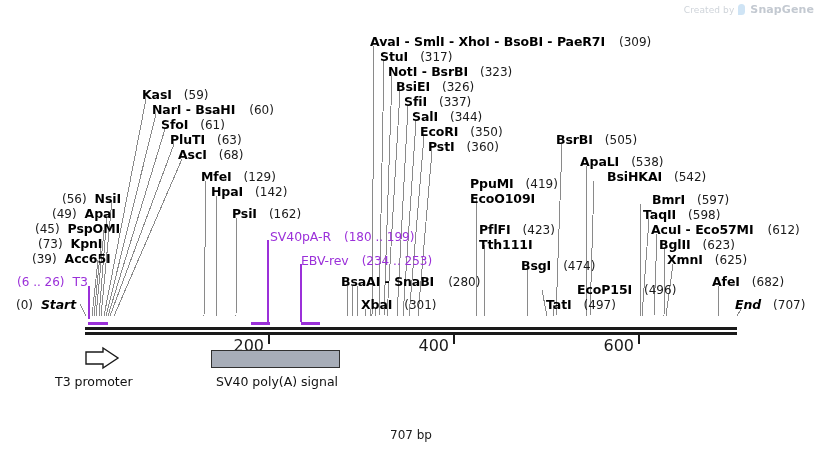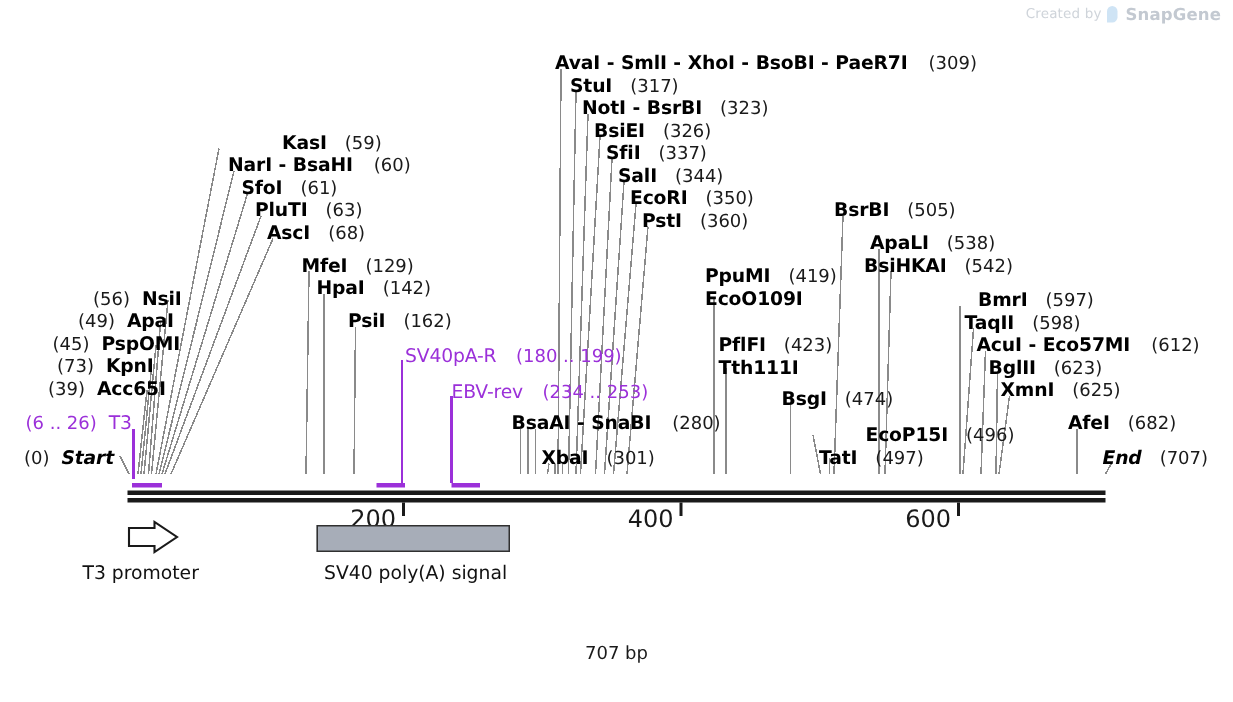--- a/index.html
+++ b/index.html
@@ -254,21 +254,21 @@
 
   <div id="labels">
       <div class="lbl" style="left: 370px; top: 35px;"><span class="nm">AvaI</span><span class="sep">&nbsp;-&nbsp;</span><span class="nm">SmlI</span><span class="sep">&nbsp;-&nbsp;</span><span class="nm">XhoI</span><span class="sep">&nbsp;-&nbsp;</span><span class="nm">BsoBI</span><span class="sep">&nbsp;-&nbsp;</span><span class="nm">PaeR7I</span><span style="display: inline-block; width: 14px;"></span><span class="pos">(309)</span></div>
       <div class="lbl" style="left: 380px; top: 50px;"><span class="nm">StuI</span><span style="display: inline-block; width: 12px;"></span><span class="pos">(317)</span></div>
       <div class="lbl" style="left: 388px; top: 65px;"><span class="nm">NotI</span><span class="sep">&nbsp;-&nbsp;</span><span class="nm">BsrBI</span><span style="display: inline-block; width: 12px;"></span><span class="pos">(323)</span></div>
       <div class="lbl" style="left: 396px; top: 80px;"><span class="nm">BsiEI</span><span style="display: inline-block; width: 12px;"></span><span class="pos">(326)</span></div>
       <div class="lbl" style="left: 404px; top: 95px;"><span class="nm">SfiI</span><span style="display: inline-block; width: 12px;"></span><span class="pos">(337)</span></div>
       <div class="lbl" style="left: 412px; top: 110px;"><span class="nm">SalI</span><span style="display: inline-block; width: 12px;"></span><span class="pos">(344)</span></div>
       <div class="lbl" style="left: 420px; top: 125px;"><span class="nm">EcoRI</span><span style="display: inline-block; width: 12px;"></span><span class="pos">(350)</span></div>
       <div class="lbl" style="left: 428px; top: 140px;"><span class="nm">PstI</span><span style="display: inline-block; width: 12px;"></span><span class="pos">(360)</span></div>
-      <div class="lbl" style="left: 142px; top: 88px; margin-left: 46px;"><span class="nm">KasI</span><span style="display: inline-block; width: 12px;"></span><span class="pos">(59)</span></div>
+      <div class="lbl" style="left: 142px; top: 88px;"><span class="nm">KasI</span><span style="display: inline-block; width: 12px;"></span><span class="pos">(59)</span></div>
       <div class="lbl" style="left: 152px; top: 103px;"><span class="nm">NarI</span><span class="sep">&nbsp;-&nbsp;</span><span class="nm">BsaHI</span><span style="display: inline-block; width: 14px;"></span><span class="pos">(60)</span></div>
       <div class="lbl" style="left: 161px; top: 118px;"><span class="nm">SfoI</span><span style="display: inline-block; width: 12px;"></span><span class="pos">(61)</span></div>
       <div class="lbl" style="left: 170px; top: 133px;"><span class="nm">PluTI</span><span style="display: inline-block; width: 12px;"></span><span class="pos">(63)</span></div>
       <div class="lbl" style="left: 178px; top: 148px;"><span class="nm">AscI</span><span style="display: inline-block; width: 12px;"></span><span class="pos">(68)</span></div>
       <div class="lbl" style="left: 201px; top: 170px;"><span class="nm">MfeI</span><span style="display: inline-block; width: 12px;"></span><span class="pos">(129)</span></div>
       <div class="lbl" style="left: 211px; top: 185px;"><span class="nm">HpaI</span><span style="display: inline-block; width: 12px;"></span><span class="pos">(142)</span></div>
       <div class="lbl" style="left: 232px; top: 207px;"><span class="nm">PsiI</span><span style="display: inline-block; width: 12px;"></span><span class="pos">(162)</span></div>
       <div class="lbl" style="left: 62px; top: 192px;"><span class="pos">(56)</span><span>&nbsp;&nbsp;</span><span class="nm">NsiI</span></div>
       <div class="lbl" style="left: 52px; top: 207px;"><span class="pos">(49)</span><span>&nbsp;&nbsp;</span><span class="nm">ApaI</span></div>
       <div class="lbl" style="left: 35px; top: 222px;"><span class="pos">(45)</span><span>&nbsp;&nbsp;</span><span class="nm">PspOMI</span></div>
@@ -282,21 +282,21 @@
       <div class="lbl" style="left: 361px; top: 298px;"><span class="nm">XbaI</span><span style="display: inline-block; width: 12px;"></span><span class="pos">(301)</span></div>
       <div class="lbl" style="left: 470px; top: 177px;"><span class="nm">PpuMI</span><span style="display: inline-block; width: 12px;"></span><span class="pos">(419)</span></div>
       <div class="lbl" style="left: 470px; top: 192px;"><span class="nm">EcoO109I</span></div>
       <div class="lbl" style="left: 479px; top: 223px;"><span class="nm">PflFI</span><span style="display: inline-block; width: 12px;"></span><span class="pos">(423)</span></div>
       <div class="lbl" style="left: 479px; top: 238px;"><span class="nm">Tth111I</span></div>
       <div class="lbl" style="left: 521px; top: 259px;"><span class="nm">BsgI</span><span style="display: inline-block; width: 12px;"></span><span class="pos">(474)</span></div>
       <div class="lbl" style="left: 537px; top: 283px; margin-left: 40px;"><span class="nm">EcoP15I</span><span style="display: inline-block; width: 12px;"></span><span class="pos">(496)</span></div>
       <div class="lbl" style="left: 546px; top: 298px;"><span class="nm">TatI</span><span style="display: inline-block; width: 12px;"></span><span class="pos">(497)</span></div>
       <div class="lbl" style="left: 556px; top: 133px;"><span class="nm">BsrBI</span><span style="display: inline-block; width: 12px;"></span><span class="pos">(505)</span></div>
       <div class="lbl" style="left: 580px; top: 155px;"><span class="nm">ApaLI</span><span style="display: inline-block; width: 12px;"></span><span class="pos">(538)</span></div>
-      <div class="lbl" style="left: 576px; top: 170px;"><span class="nm">BsiHKAI</span><span style="display: inline-block; width: 12px;"></span><span class="pos">(542)</span></div>
+      <div class="lbl" style="left: 607px; top: 170px;"><span class="nm">BsiHKAI</span><span style="display: inline-block; width: 12px;"></span><span class="pos">(542)</span></div>
       <div class="lbl" style="left: 652px; top: 193px;"><span class="nm">BmrI</span><span style="display: inline-block; width: 12px;"></span><span class="pos">(597)</span></div>
       <div class="lbl" style="left: 643px; top: 208px;"><span class="nm">TaqII</span><span style="display: inline-block; width: 12px;"></span><span class="pos">(598)</span></div>
       <div class="lbl" style="left: 651px; top: 223px;"><span class="nm">AcuI</span><span class="sep">&nbsp;-&nbsp;</span><span class="nm">Eco57MI</span><span style="display: inline-block; width: 14px;"></span><span class="pos">(612)</span></div>
       <div class="lbl" style="left: 659px; top: 238px;"><span class="nm">BglII</span><span style="display: inline-block; width: 12px;"></span><span class="pos">(623)</span></div>
       <div class="lbl" style="left: 667px; top: 253px;"><span class="nm">XmnI</span><span style="display: inline-block; width: 12px;"></span><span class="pos">(625)</span></div>
       <div class="lbl" style="left: 712px; top: 275px;"><span class="nm">AfeI</span><span style="display: inline-block; width: 12px;"></span><span class="pos">(682)</span></div>
       <div class="lbl terminus" style="left: 735px; top: 298px;"><span class="nm">End</span><span style="display: inline-block; width: 12px;"></span><span class="pos">(707)</span></div>
     </div>
 
   <div id="title-block">

